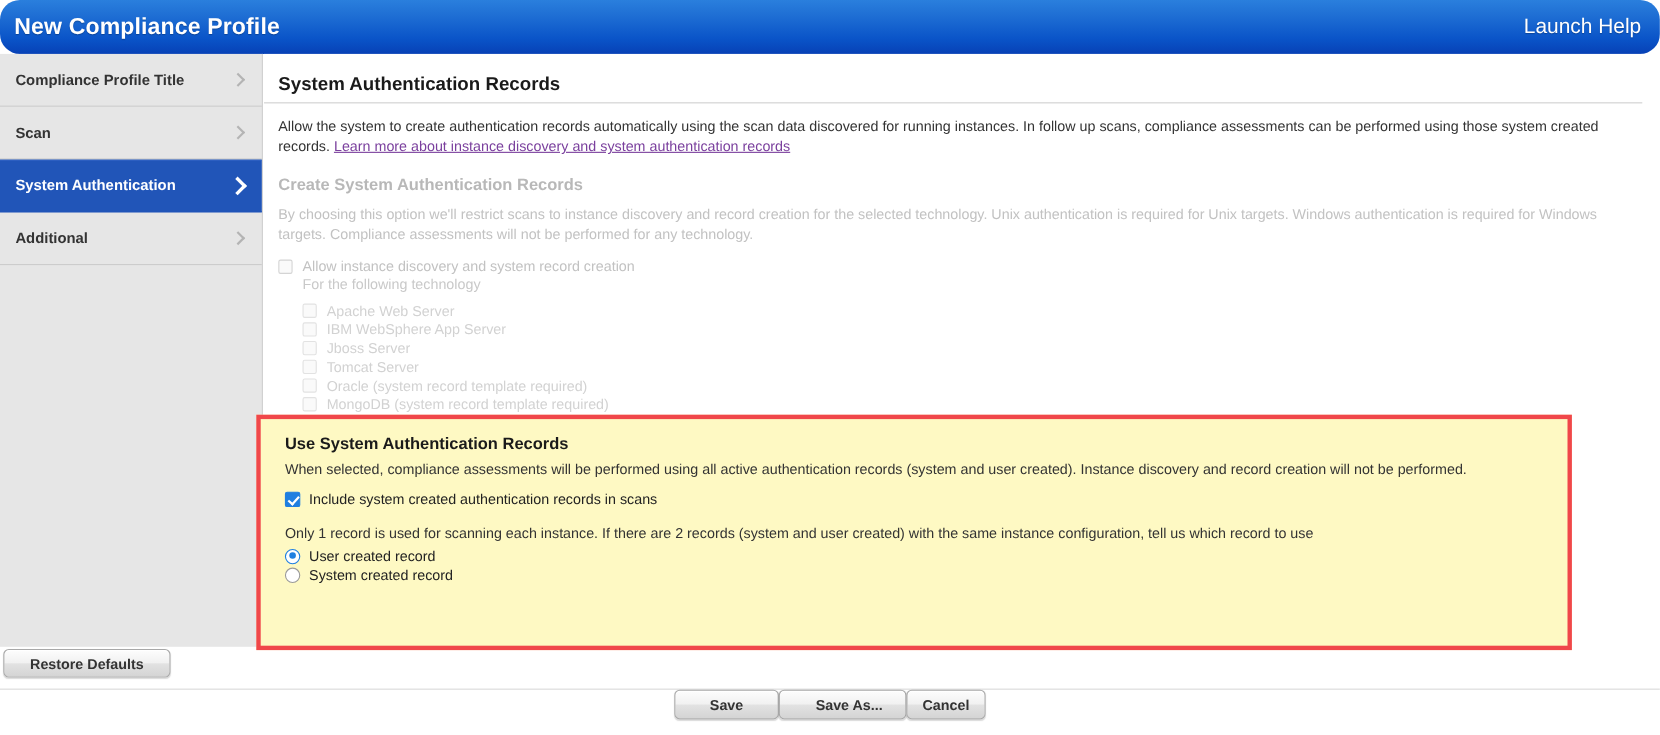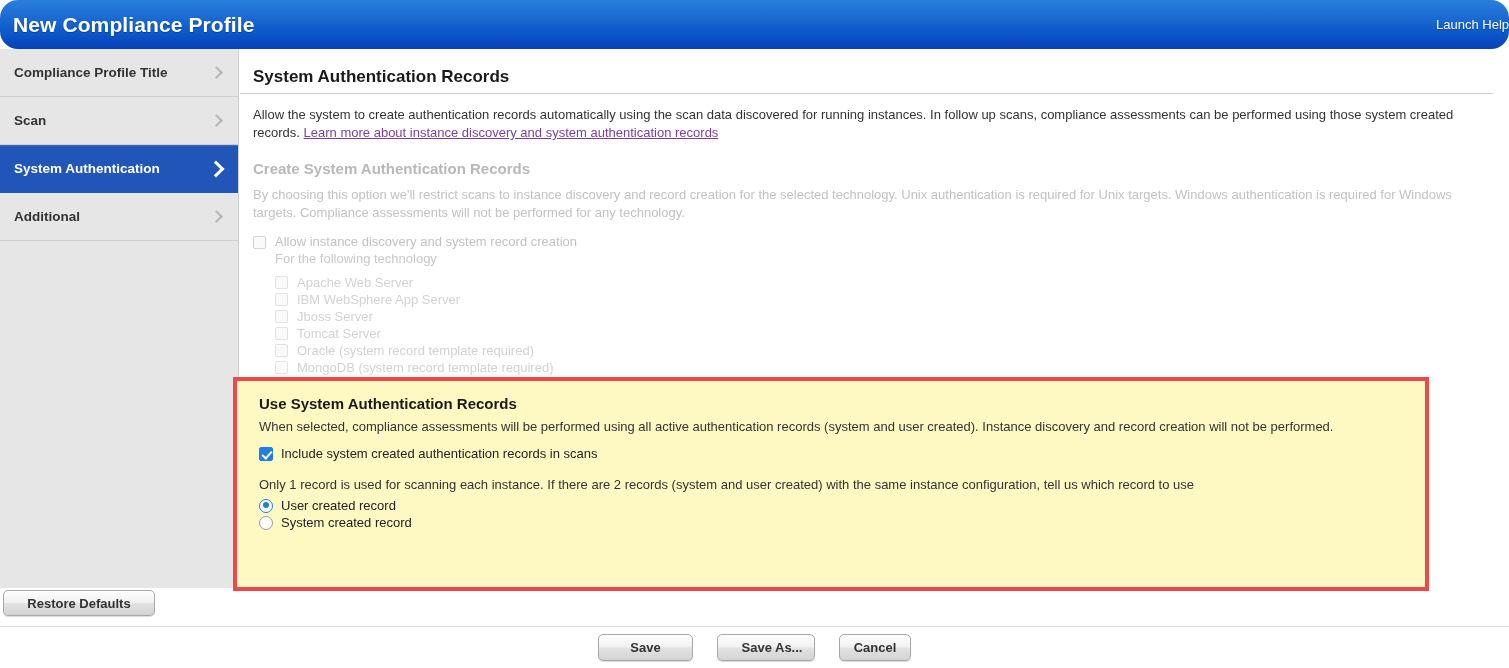--- a/index.html
+++ b/index.html
@@ -16,21 +16,21 @@
   .header {
     position: absolute; left:0; top:0; width:1509px; height:49px;
     background: linear-gradient(to bottom, #2a7fdd 0%, #1f6fd4 28%, #0a54c8 72%, #0741b6 100%);
     display:flex; align-items:center; justify-content:space-between;border-radius:18px;
   }
   .header-title {
     color:#ffffff; font-size:21px; font-weight:bold; padding-left:13px;
     letter-spacing:0.1px; text-shadow:0 1px 1px rgba(0,0,0,.25);
   }
   .launch-help {
-    color:#ffffff; font-size:13px; cursor:pointer;
+    color:#ffffff; font-size:19px; padding-right:17px; cursor:pointer;
     text-shadow:0 1px 1px rgba(0,0,0,.25);
   }
 
   
   .sidebar {
     position:absolute; left:0; top:49px; width:239px; height:539px;
     background:#e6e6e6; border-right:1px solid #cfcfcf;
   }
   .nav-item {
     position:relative; height:48px; display:flex; align-items:center;
@@ -137,24 +137,24 @@
   .rb.sel::after {
     content:""; position:absolute; left:2.5px; top:2.5px; width:6px; height:6px;
     background:#1f7fe0; border-radius:50%;
   }
   .rb-text { font-size:13px; color:#222222; }
 
   
   .footer {
     position:absolute; left:0; top:626px; width:1509px; height:42px;
     background:#ffffff; border-top:1px solid #d9d9d9;
-    display:flex; align-items:center; justify-content:center; gap:24px;
+    display:flex; align-items:flex-start; justify-content:center; 
   }
   .btn-save   { width:95px; height:27px; }
-  .btn-saveas { width:98px; height:27px;padding-left:12px; }
+  .btn-saveas { width:116px; height:27px;padding-left:12px; }
   .btn-cancel { width:72px; height:27px; }
 </style>
 </head>
 <body>
 
 <div id="app">
 
   <div class="header">
     <div class="header-title">New Compliance Profile</div>
     <div class="launch-help">Launch Help</div>

